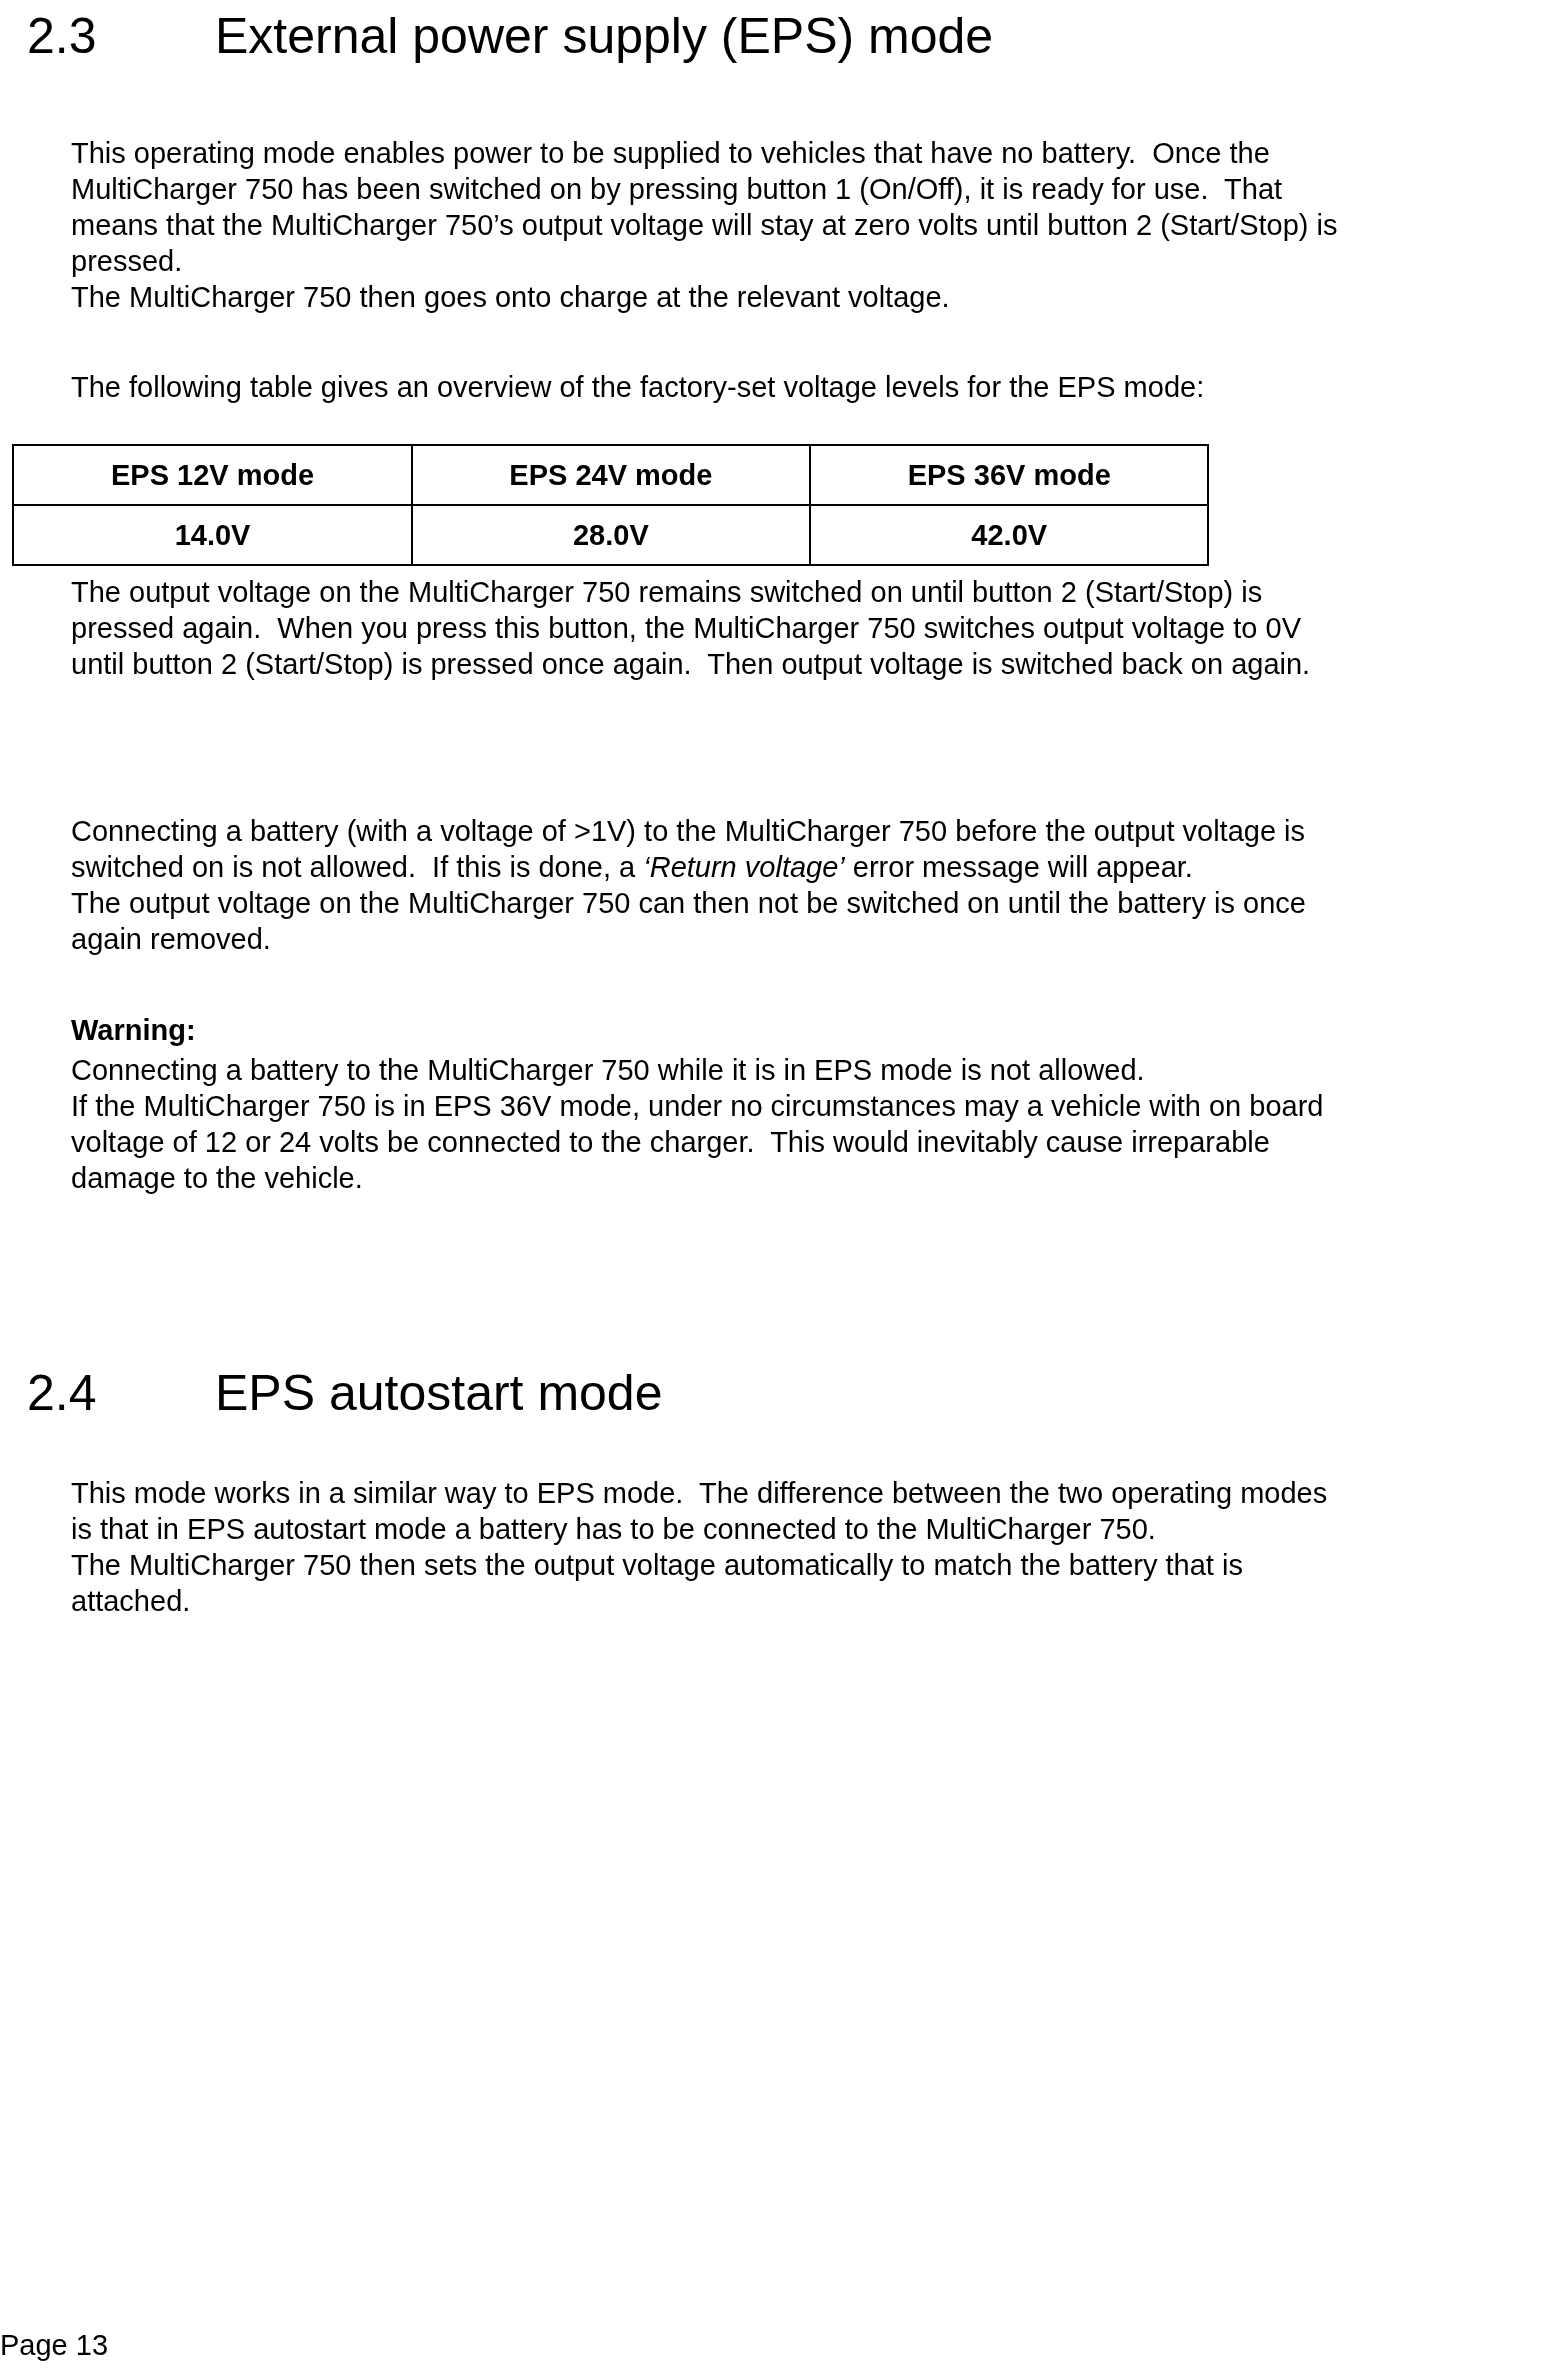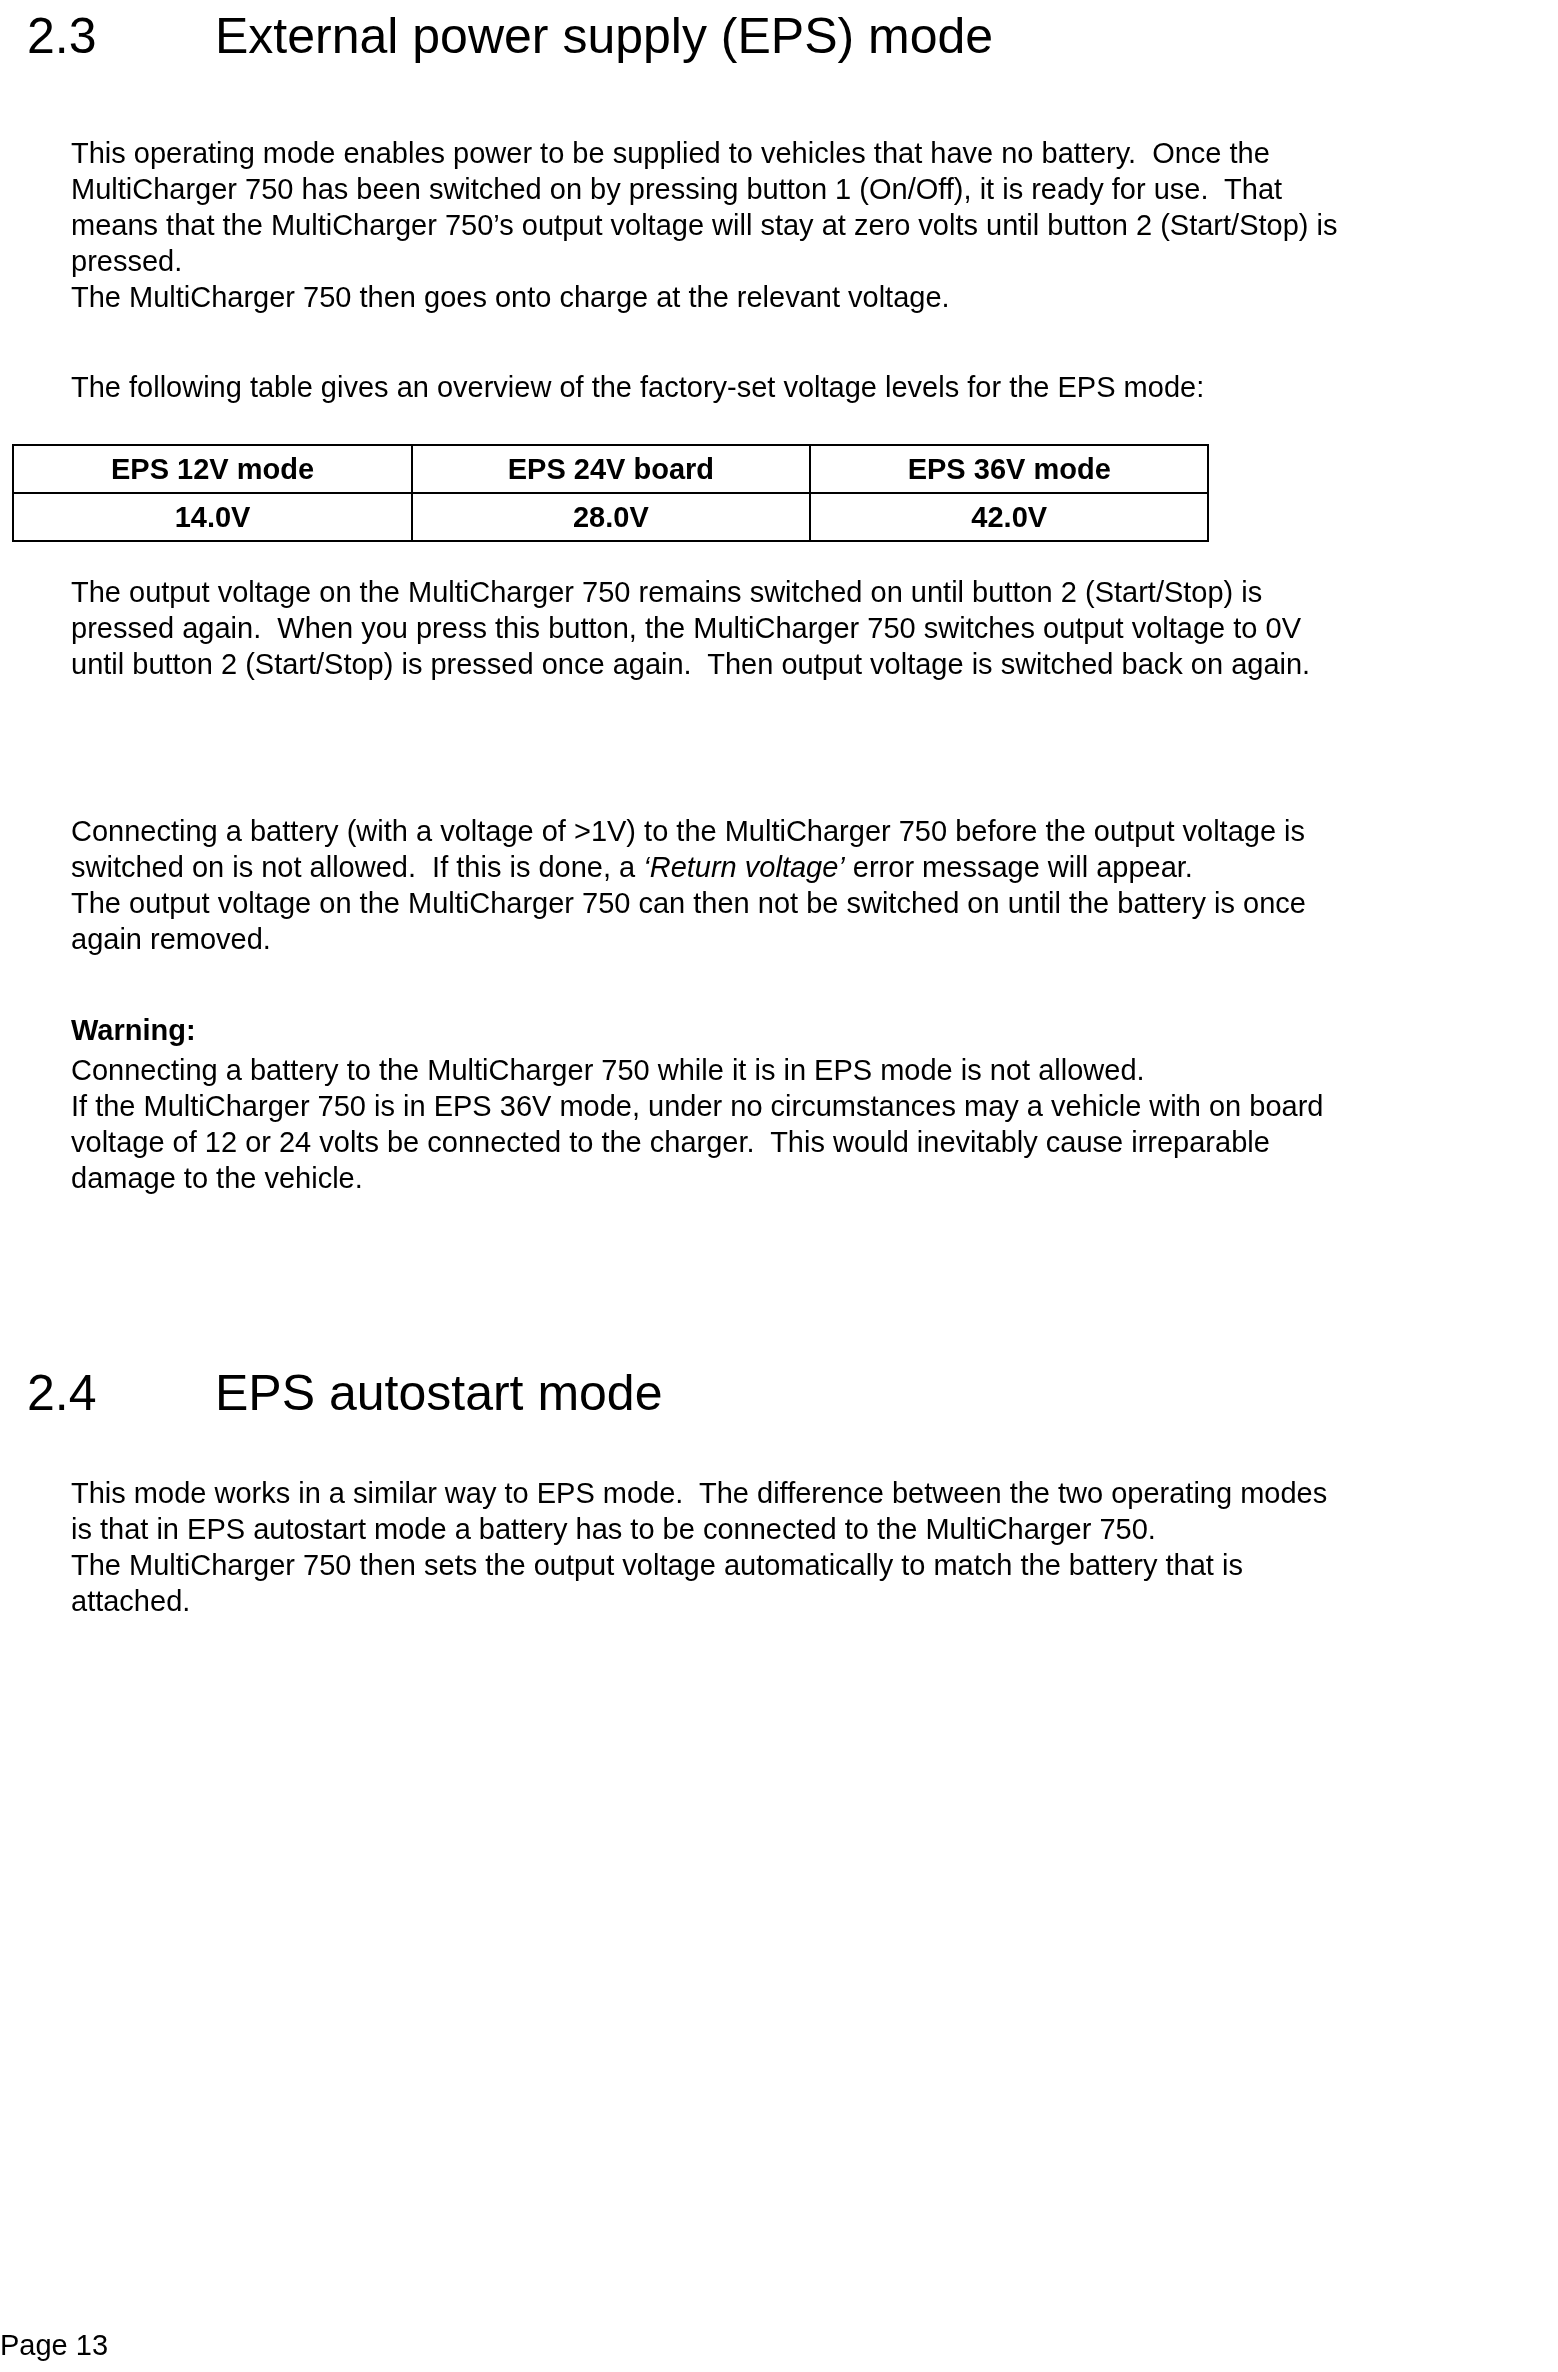--- a/index.html
+++ b/index.html
@@ -48,21 +48,21 @@
     table-layout: fixed;
     border: 2.9px solid #000000;
   }
   table.voltage th,
   table.voltage td {
     border: 2.9px solid #000000;
     height: 38px;
     text-align: center;
     vertical-align: middle;
     font-size: 29px;
-    padding: 4px;
+    padding: 10px;
   }
   table.voltage th { font-weight: 700; }
   table.voltage td { font-weight: 700; }
   .footer {
     position: absolute;
     top: 2327px;
     left: 0;
     width: 100%;
     text-align: left;
     font-size: 29px;
@@ -84,21 +84,21 @@
 means that the MultiCharger 750’s output voltage will stay at zero volts until button 2 (Start/Stop) is
 pressed.
 The MultiCharger 750 then goes onto charge at the relevant voltage.</div>
 
   <div class="para" style="top:369px">The following table gives an overview of the factory-set voltage levels for the EPS mode:</div>
 
   <table class="voltage">
     <thead>
       <tr>
         <th>EPS 12V mode</th>
-        <th>EPS 24V board</th>
+        <th>EPS 24V mode</th>
         <th>EPS 36V mode</th>
       </tr>
     </thead>
     <tbody>
       <tr>
         <td>14.0V</td>
         <td>28.0V</td>
         <td>42.0V</td>
       </tr>
     </tbody>

